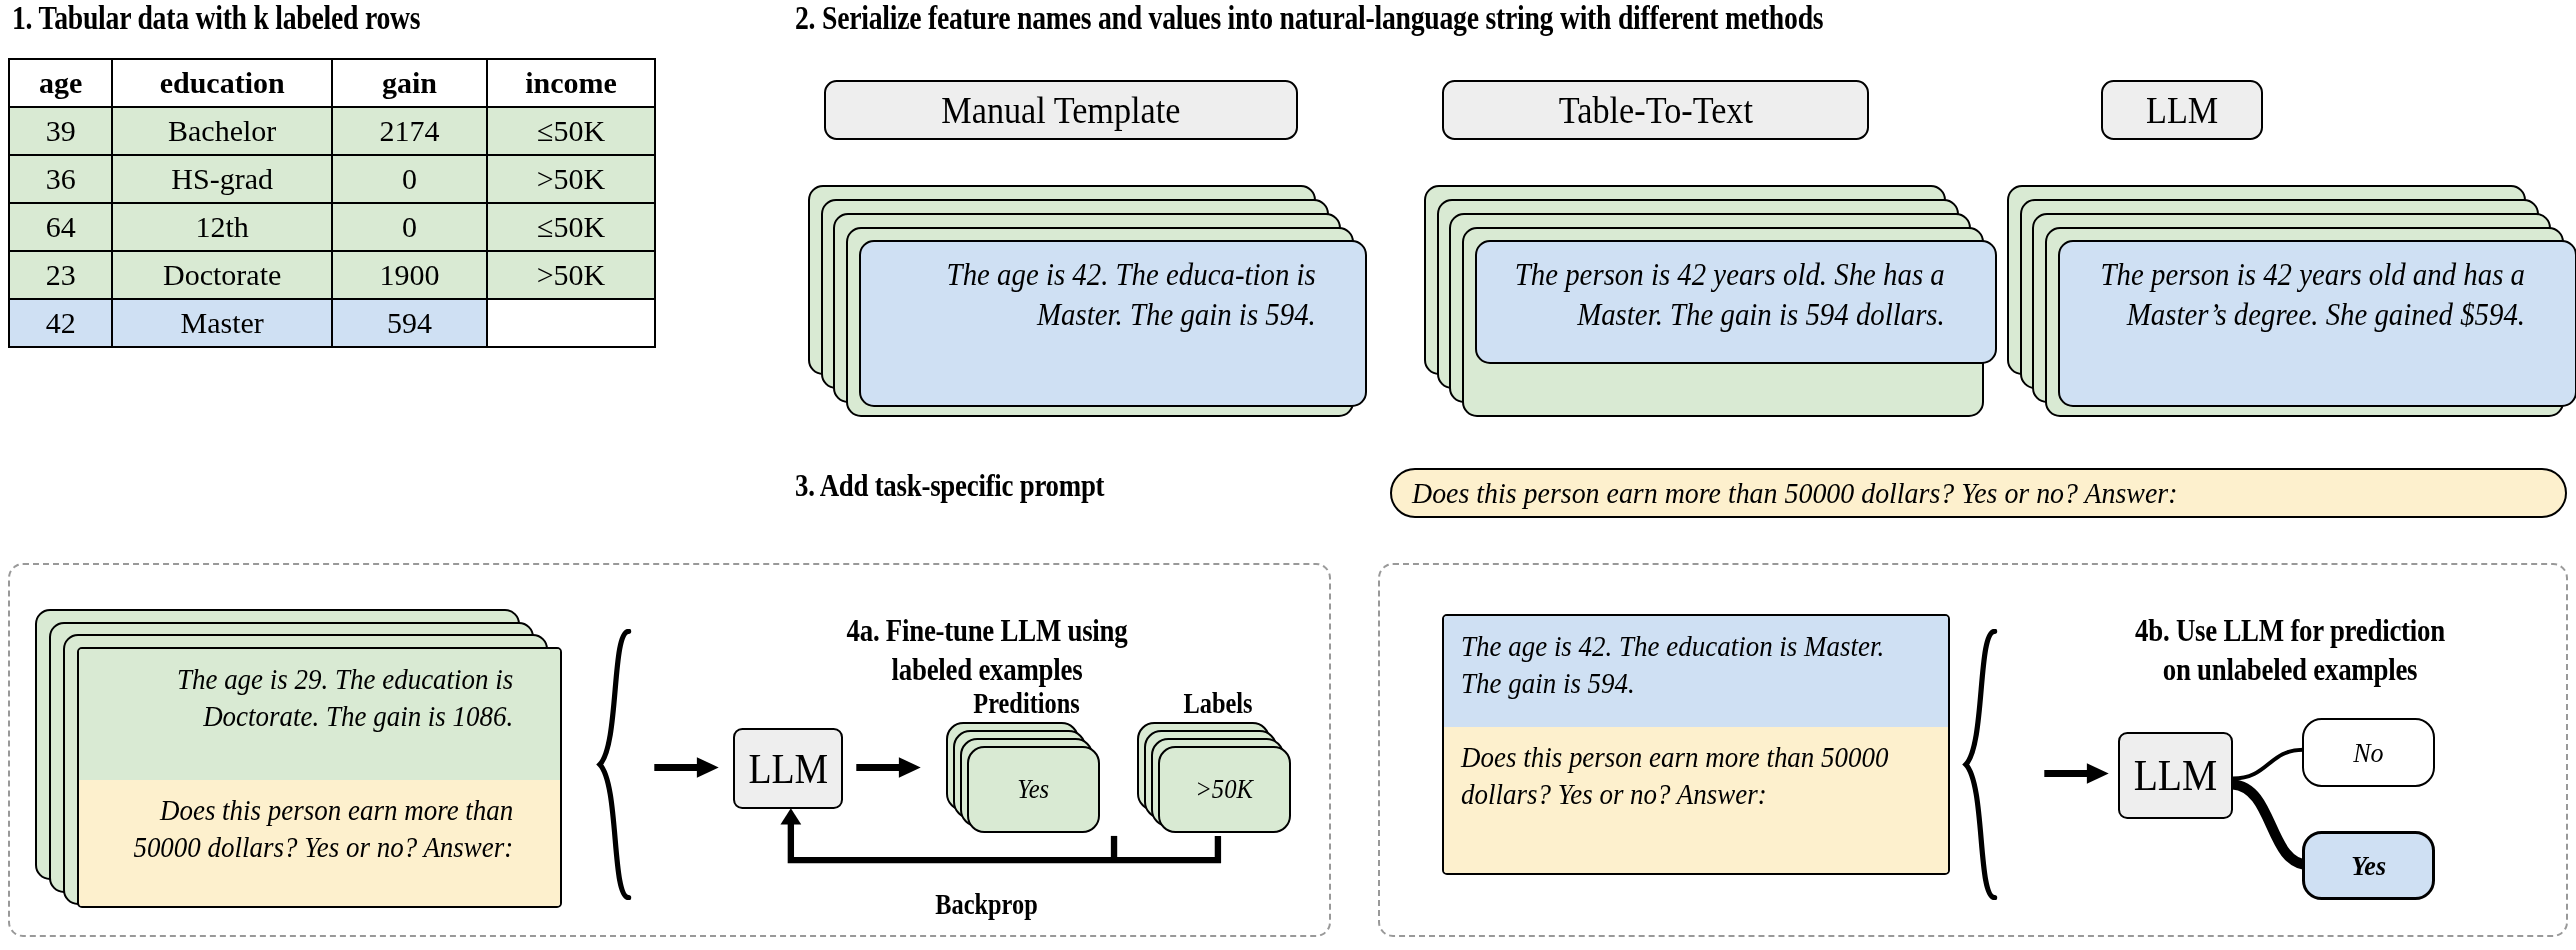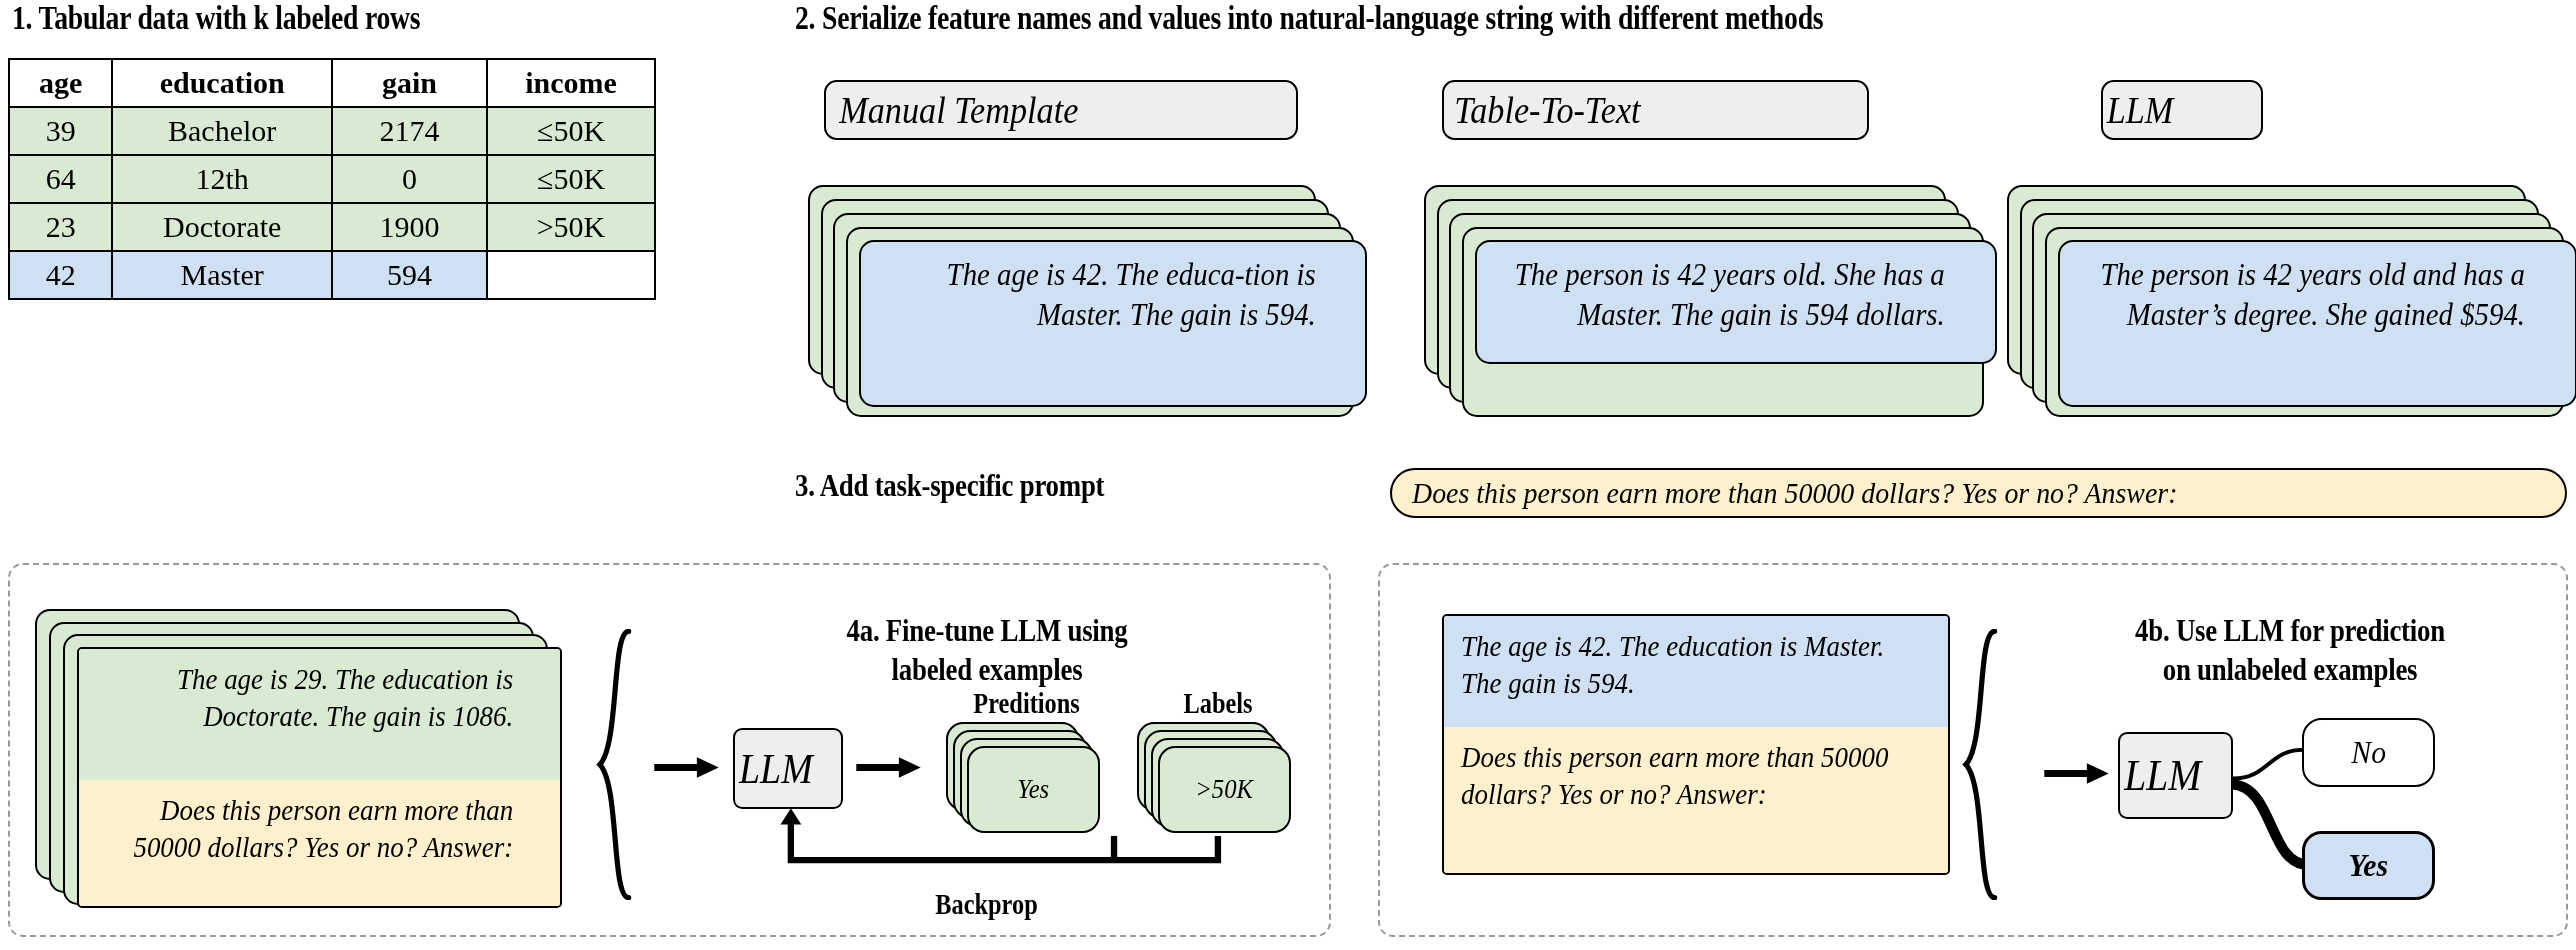--- a/index.html
+++ b/index.html
@@ -46,25 +46,24 @@
   .r-green td { background: #d9ead3; }
   .r-blue td { background: #cfe0f3; }
   .r-blue td.empty { background: #ffffff; }
 
   
   .pillbox {
     position: absolute;
     background: #eeeeee;
     border: 2.9px solid #000;
     border-radius: 12.7px;
-    display: flex; align-items: center; 
+    display: flex; align-items: center; justify-content: center;
     font-size: 38px;
     font-family: "Liberation Serif", "DejaVu Serif", serif;
     color: #000;
-    font-style: italic;
   }
   .pillbox span { transform: scaleX(0.9); display:inline-block; }
 
   
   .stack { position: absolute; text-align: right; }
   .stack .shadowcard {
     position: absolute;
     border: 2.9px solid #000;
     border-radius: 15px;
     background: #d9ead3;
@@ -135,21 +134,21 @@
   .smallstack .sf span { transform: scaleX(0.93); display:inline-block; }
 
   .lbl {
     position: absolute; font-weight: bold; font-size: 29px; white-space: nowrap;
     transform: scaleX(0.84); transform-origin: center center;
   }
 
   .outpill {
     position: absolute; border: 2.3px solid #000; border-radius: 19.6px;
     display:flex; align-items:center; justify-content:center;
-    font-style: italic; font-size: 32px;
+    font-style: italic; font-size: 28px;
   }
   .outpill span { transform: scaleX(0.93); display:inline-block; }
 </style>
 </head>
 <body>
 
 <div id="root">
 
   <div id="sec1-title" class="heading">1. Tabular data with k labeled rows</div>
 
@@ -169,20 +168,26 @@
       </tr>
     </thead>
     <tbody>
       <tr class="r-green">
         <td>39</td>
         <td>Bachelor</td>
         <td>2174</td>
         <td>≤50K</td>
       </tr>
       <tr class="r-green">
+        <td>36</td>
+        <td>HS-grad</td>
+        <td>0</td>
+        <td>&gt;50K</td>
+      </tr>
+      <tr class="r-green">
         <td>64</td>
         <td>12th</td>
         <td>0</td>
         <td>≤50K</td>
       </tr>
       <tr class="r-green">
         <td>23</td>
         <td>Doctorate</td>
         <td>1900</td>
         <td>&gt;50K</td>

